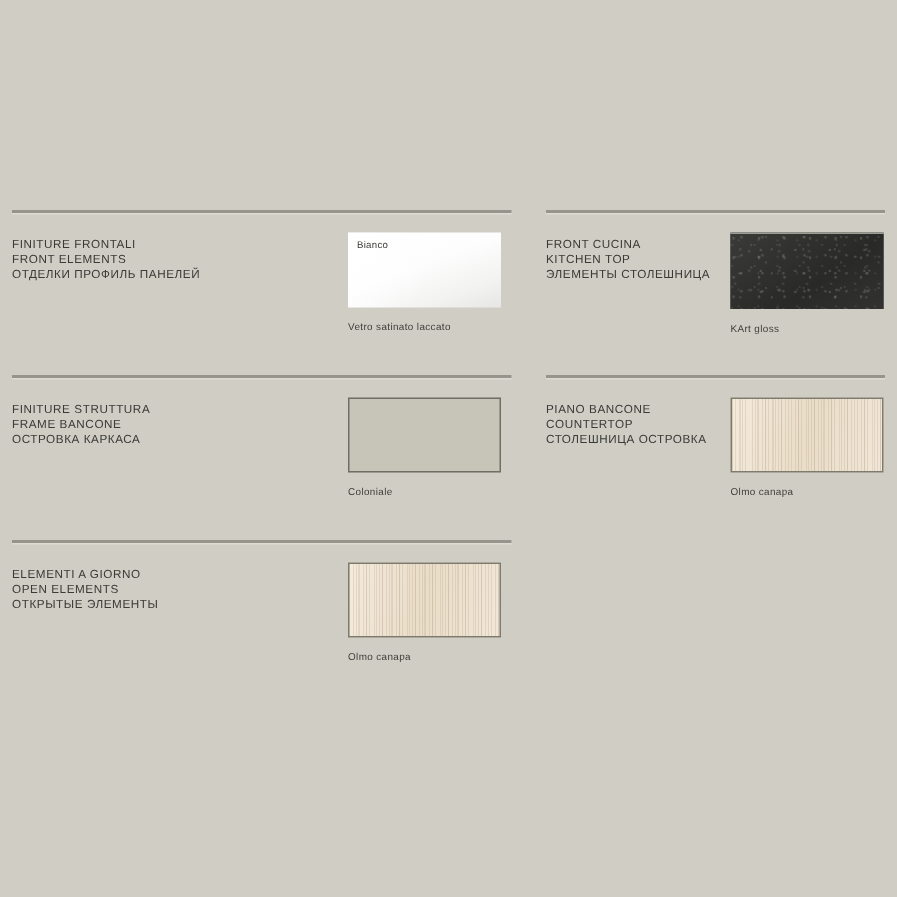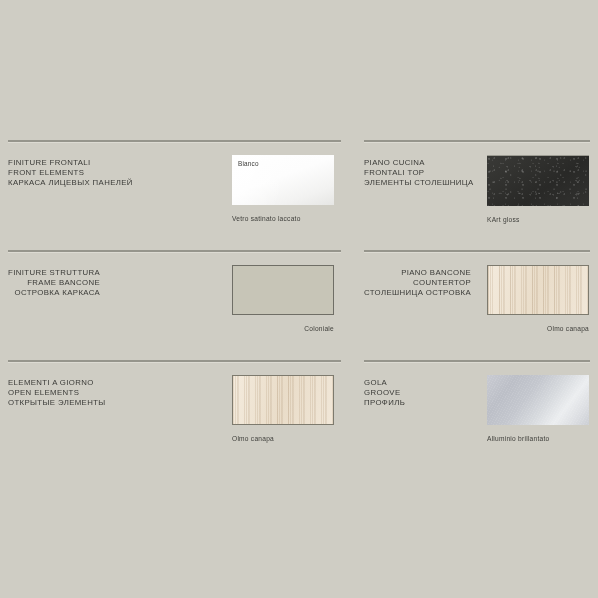--- a/index.html
+++ b/index.html
@@ -23,21 +23,21 @@
 
   
   .cell {
     position: absolute;
     width: 333px;
     height: 110px;
   }
   .cell.col-left  { left: 8px; }
   .cell.col-right { left: 364px; width: 226px; }
   .cell.row-0 { top: 140px; }
-  .cell.row-1 { top: 250px; text-align: right; }
+  .cell.row-1 { top: 250px; }
   .cell.row-2 { top: 360px; }
 
   .divider {
     position: absolute;
     top: 0;
     left: 0;
     right: 0;
     height: 2px;
     background: #8d8c83;
     opacity: .85;
@@ -172,35 +172,35 @@
 </head>
 <body>
 
 <div id="board">
 
   <div class="cell col-left row-0">
     <div class="divider"></div>
     <div class="heading">
       <span class="ln">FINITURE FRONTALI</span>
       <span class="ln">FRONT ELEMENTS</span>
-      <span class="ln">КАРКАСА ЛИЦЕВЫХ ПАНЕЛЕЙ</span>
+      <span class="ln">ОТДЕЛКИ ПРОФИЛЬ ПАНЕЛЕЙ</span>
     </div>
     <div class="swatch-wrap">
       <div class="swatch mat-bianco">
         <span class="inner-label">Bianco</span>
       </div>
       <div class="swatch-caption">Vetro satinato laccato</div>
     </div>
   </div>
 
   <div class="cell col-right row-0">
     <div class="divider"></div>
     <div class="heading">
-      <span class="ln">PIANO CUCINA</span>
-      <span class="ln">FRONTALI TOP</span>
+      <span class="ln">FRONT CUCINA</span>
+      <span class="ln">KITCHEN TOP</span>
       <span class="ln">ЭЛЕМЕНТЫ СТОЛЕШНИЦА</span>
     </div>
     <div class="swatch-wrap">
       <div class="swatch mat-kart"></div>
       <div class="swatch-caption">KArt gloss</div>
     </div>
   </div>
 
   <div class="cell col-left row-1">
     <div class="divider"></div>
@@ -234,26 +234,14 @@
       <span class="ln">PIANO BANCONE</span>
       <span class="ln">COUNTERTOP</span>
       <span class="ln">СТОЛЕШНИЦА ОСТРОВКА</span>
     </div>
     <div class="swatch-wrap">
       <div class="swatch mat-olmo"></div>
       <div class="swatch-caption">Olmo canapa</div>
     </div>
   </div>
 
-  <div class="cell col-right row-2">
-    <div class="divider"></div>
-    <div class="heading">
-      <span class="ln">GOLA</span>
-      <span class="ln">GROOVE</span>
-      <span class="ln">ПРОФИЛЬ</span>
-    </div>
-    <div class="swatch-wrap">
-      <div class="swatch mat-alluminio"></div>
-      <div class="swatch-caption">Alluminio brillantato</div>
-    </div>
-  </div>
 
 </div>
 
 </body></html>

